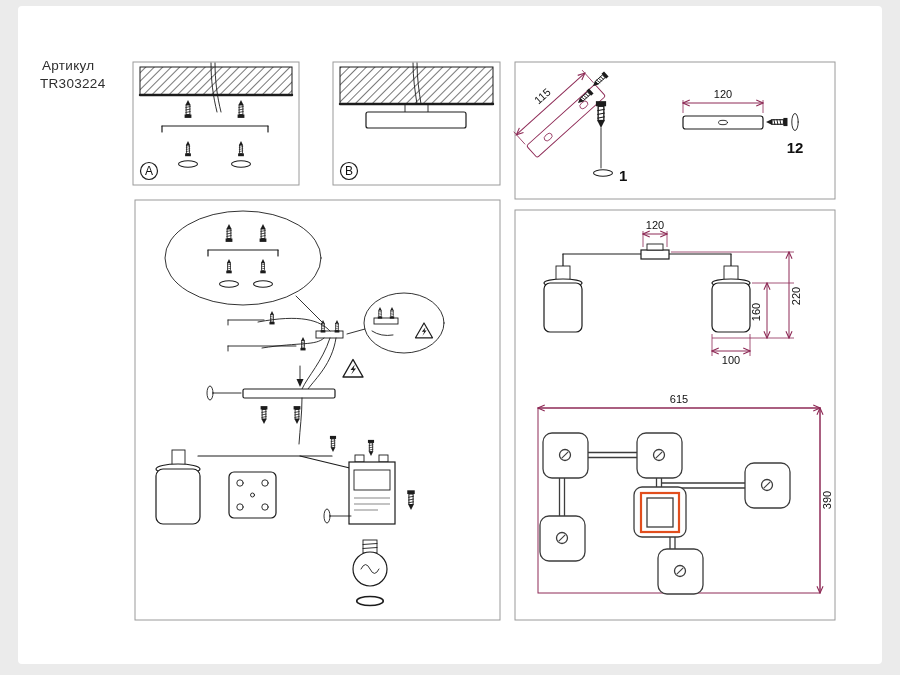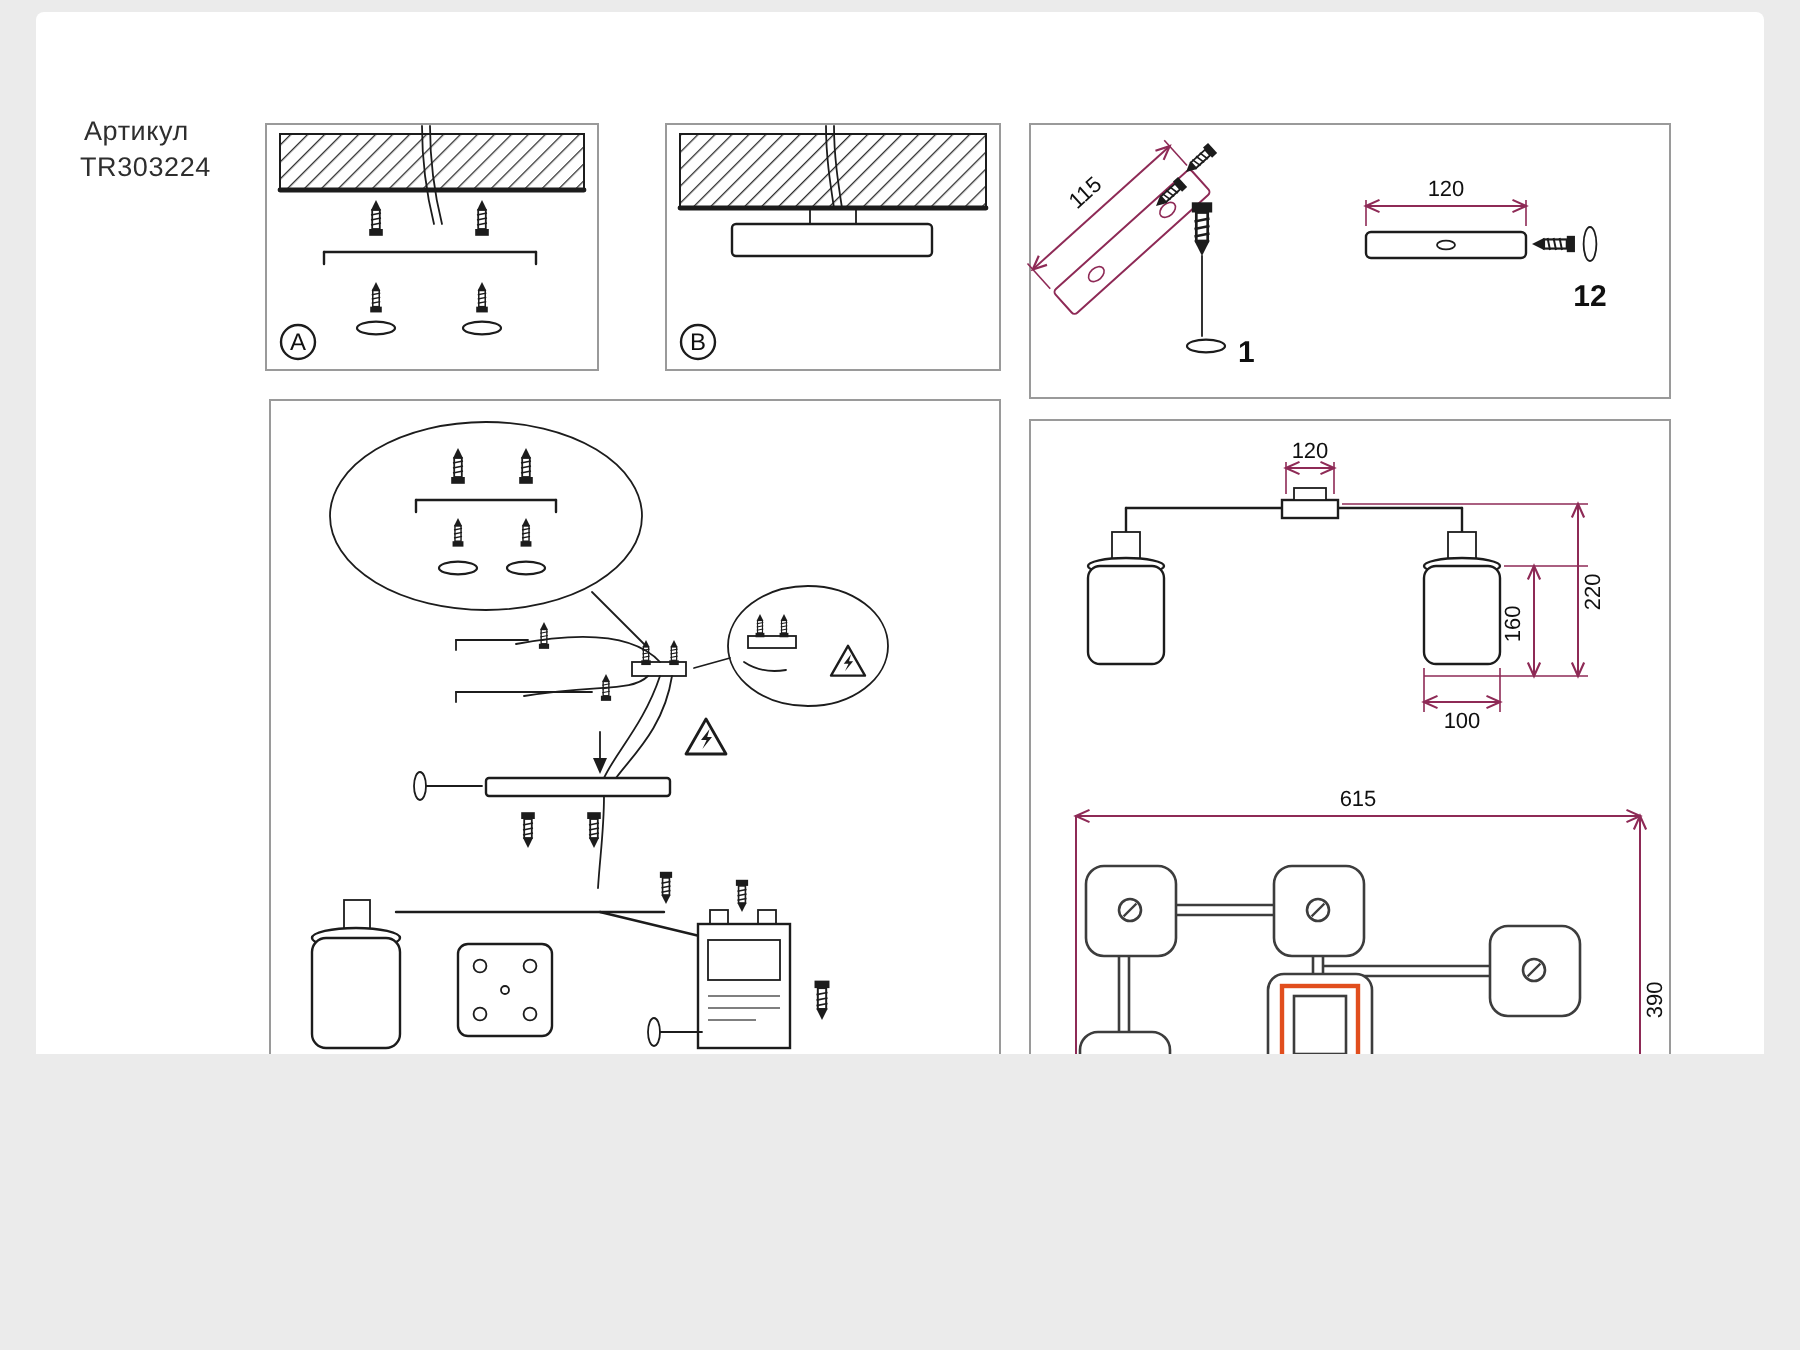--- a/index.html
+++ b/index.html
@@ -1,16 +1,16 @@
 <!DOCTYPE html>
 <html style="--dimension-line: #8e2a56; --highlight: #e14e1d; --drawing: #1c1c1c; --box-border: #9a9a9a; --background: #ebebeb;"><head>
 <meta charset="utf-8">
 <style>
   html,body{margin:0;padding:0;background:#ebebeb;}
-  .canvas{width:900px;height:527px;position:relative;background:var(--background,#ebebeb);overflow:hidden;}
+  .canvas{width:900px;height:675px;position:relative;background:var(--background,#ebebeb);overflow:hidden;}
   svg{display:block}
   .page{fill:#ffffff}
   .box{fill:#ffffff;stroke:var(--box-border,#9a9a9a);stroke-width:1}
   .blk{stroke:var(--drawing,#1c1c1c);fill:none;stroke-width:1.2;stroke-linecap:round}
   .blkT{stroke-width:0.9}
   .thick{stroke-width:2.4}
   .dim{stroke:var(--dimension-line,#8e2a56);fill:none;stroke-width:1}
   .dimT{stroke-width:0.8}
   .gray{stroke:#3d3d3d;fill:none;stroke-width:1.3}
   .hl{stroke:var(--highlight,#e14e1d);fill:none;stroke-width:2.2}

